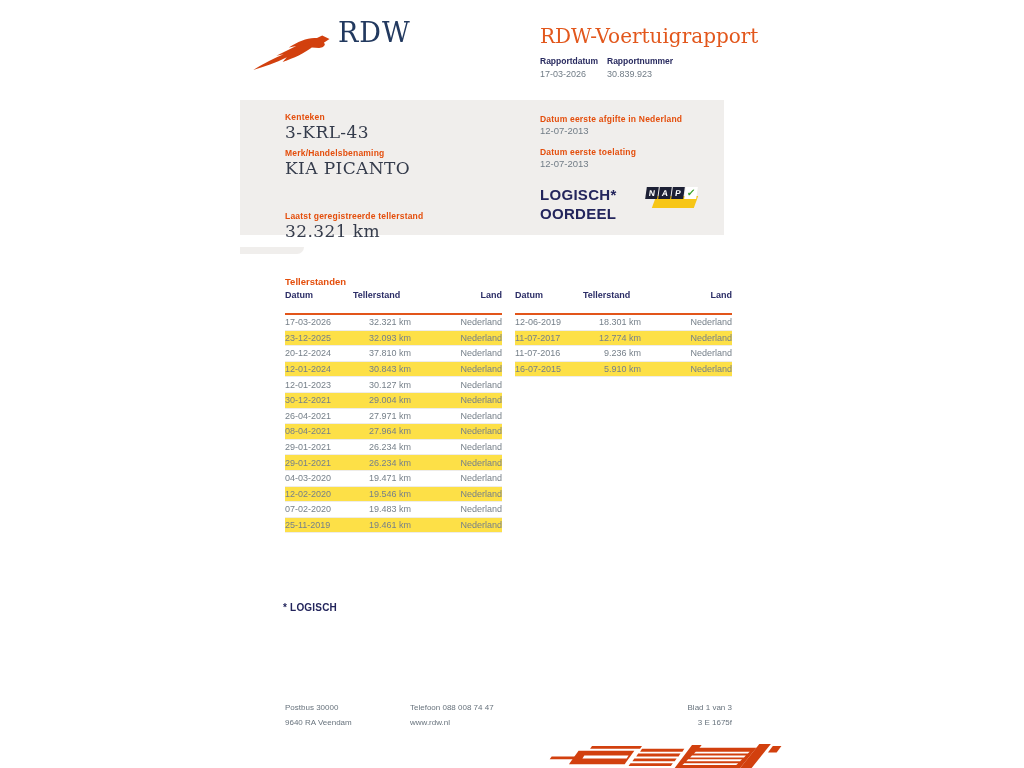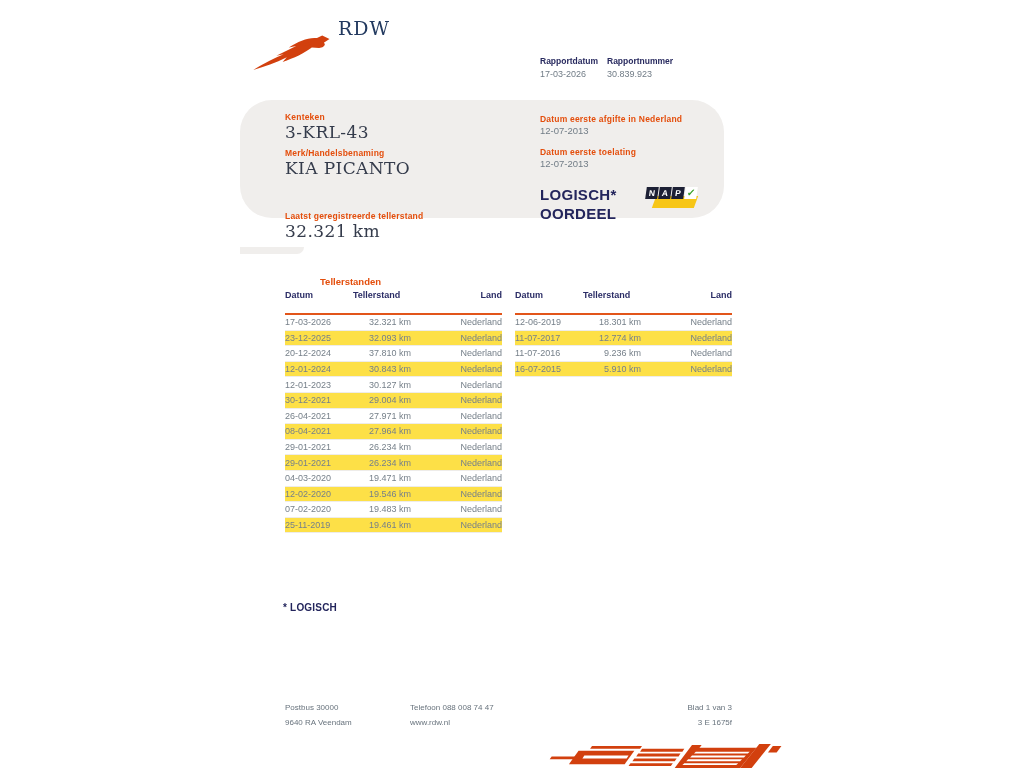--- a/index.html
+++ b/index.html
@@ -2,31 +2,31 @@
 <html><head>
 <meta charset="utf-8">
 <style>
   html,body{margin:0;padding:0;background:#ffffff;}
   .page{position:relative;width:1024px;height:768px;background:#ffffff;overflow:hidden;
         font-family:"Liberation Sans",sans-serif;}
 
   
   .bird{position:absolute;left:250px;top:24px;width:84px;height:50px;}
   .wordmark{position:absolute;left:338px;top:17px;font-family:"DejaVu Serif",serif;
-            font-size:19px;color:#22395f;letter-spacing:1px;}
+            font-size:27px;color:#22395f;letter-spacing:1px;}
   .title{position:absolute;left:540px;top:24px;font-family:"DejaVu Serif",serif;
          font-size:20px;color:#e2571c;}
   .meta{position:absolute;left:540px;top:56px;display:flex;}
   .meta-col{width:67px;}
   .meta-col + .meta-col{width:auto;}
   .meta-label{font-size:8.5px;font-weight:bold;color:#282a5f;}
   .meta-value{font-size:9px;color:#717c86;margin-top:3px;}
 
   
-  .summary-box{position:absolute;left:240px;top:100px;width:484px;height:118px;background:#f0eeec;border-radius:32px;}
+  .summary-box{position:absolute;left:240px;top:100px;width:484px;height:135px;background:#f0eeec;}
   .box-tab{position:absolute;left:0;top:147px;width:64px;height:7px;background:#f0eeec;
            border-radius:0 0 9px 0;}
   .f-label{position:absolute;font-size:8.5px;font-weight:bold;color:#e44e0c;letter-spacing:.2px;}
   .f-big{position:absolute;font-family:"DejaVu Serif",serif;font-size:17px;color:#343b4b;
          letter-spacing:.4px;}
   .f-date{position:absolute;font-size:9.5px;color:#717c86;}
   .oordeel{position:absolute;left:300px;top:85px;font-size:15px;font-weight:bold;
            color:#23255c;line-height:19px;letter-spacing:.3px;}
 
   
@@ -36,21 +36,21 @@
   .nap-box{position:absolute;top:1px;width:12px;height:12px;background:#1d2035;color:#ffffff;
            font-size:8.5px;font-weight:bold;text-align:center;line-height:12px;
            transform:skewX(-8deg);}
   .nap-box.n{left:0;} .nap-box.a{left:13px;} .nap-box.p{left:26px;}
   .nap-checkbox{position:absolute;left:39px;top:1px;width:12px;height:12px;background:#ffffff;
                 text-align:center;line-height:12px;font-size:10px;font-weight:bold;color:#36a027;
                 transform:skewX(-8deg);}
 
   
   .section-title{position:absolute;left:285px;top:276px;font-size:9.5px;font-weight:bold;
-                 color:#e44e0c;margin-left:35px;}
+                 color:#e44e0c;}
   .otable{position:absolute;top:290px;width:217px;}
   .otable.left{left:285px;} .otable.right{left:515px;}
   .thead{display:grid;grid-template-columns:68px 58px 1fr;padding-bottom:13px;
          border-bottom:2px solid #e2551a;font-size:9px;font-weight:bold;color:#2b2d66;}
   .thead .c-land{text-align:right;}
   .trow{display:grid;grid-template-columns:68px 58px 1fr;height:14.6px;align-items:center;
         font-size:9px;color:#76808a;border-bottom:1px solid #eeece9;}
   .trow.alt{background:#fde047;}
   .c-tellerstand{text-align:right;}
   .c-land{text-align:right;}
@@ -76,20 +76,21 @@
 <div class="page">
 
   <svg class="bird" viewBox="0 0 160 96">
     <path fill="#d2400e" d="M6,88 C28,74 46,66 64,58 L50,61 L88,42 L74,45
       C92,33 112,25 128,27 L138,22 L152,29 L141,36 C146,39 141,46 132,46 L118,45
       C104,56 84,65 62,73 L70,64 C48,75 26,83 6,88 Z"></path>
     <path fill="#d2400e" d="M96,40 L118,34 L112,42 Z"></path>
   </svg>
   <div class="wordmark">RDW</div>
 
+  <div class="title">RDW-Voertuigrapport</div>
   <div class="meta">
     <div class="meta-col">
       <div class="meta-label">Rapportdatum</div>
       <div class="meta-value">17-03-2026</div>
     </div>
     <div class="meta-col">
       <div class="meta-label">Rapportnummer</div>
       <div class="meta-value">30.839.923</div>
     </div>
   </div>

